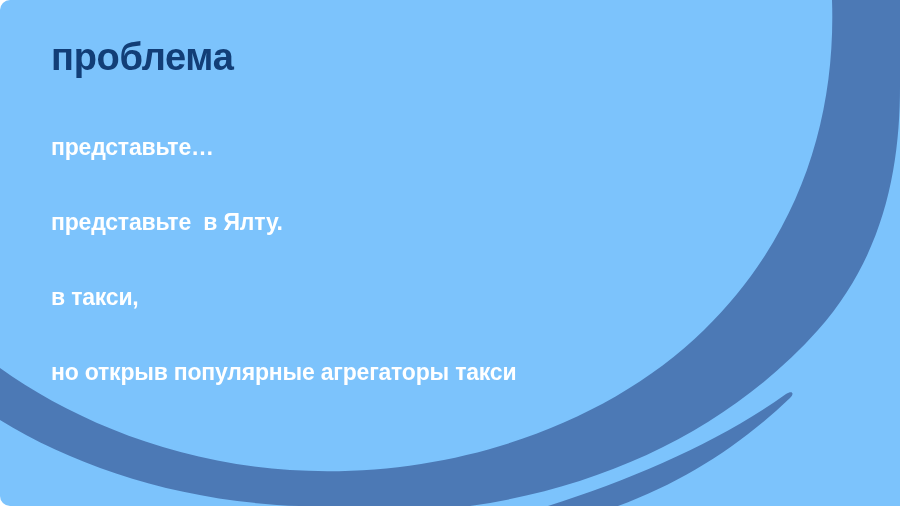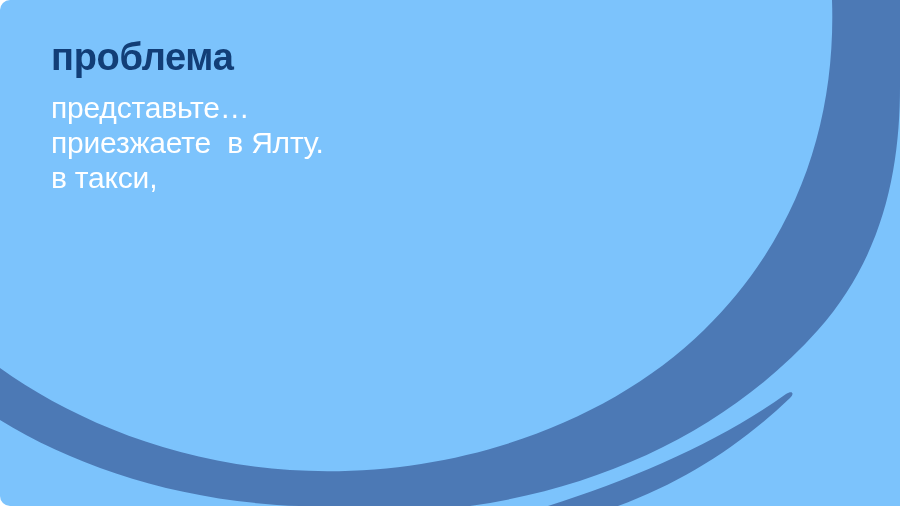--- a/index.html
+++ b/index.html
@@ -56,26 +56,27 @@
 
   #body-text {
     position: absolute;
     left: 51px;
     top: 90px;
     width: 820px;
   }
 
   .body-line {
     display: block;
-    font-size: 30px;
-    font-weight: 400;
+    font-size: 23px;
+    font-weight: 700;
     line-height: 35px;
     color: #ffffff;
     letter-spacing: -0.2px;
     white-space: pre;
+    margin-top: 40px;
   }
 </style>
 </head>
 <body>
 
 <div id="slide">
 
   <svg id="decor-layer" viewBox="0 0 900 506" preserveAspectRatio="none" xmlns="http://www.w3.org/2000/svg">
 
     <path fill="#4c79b5" d="M 900 0
@@ -97,18 +98,19 @@
              C 792 390, 795 393, 790 398
              Z"></path>
   </svg>
 
   <div id="content">
 
     <h1 id="slide-title">проблема</h1>
 
     <div id="body-text">
       <span class="body-line">представьте…</span>
-      <span class="body-line">приезжаете  в Ялту.</span>
+      <span class="body-line">представьте  в Ялту.</span>
       <span class="body-line">в такси,</span>
+      <span class="body-line">но открыв популярные агрегаторы такси</span>
     </div>
 
   </div>
 </div>
 
 </body></html>

